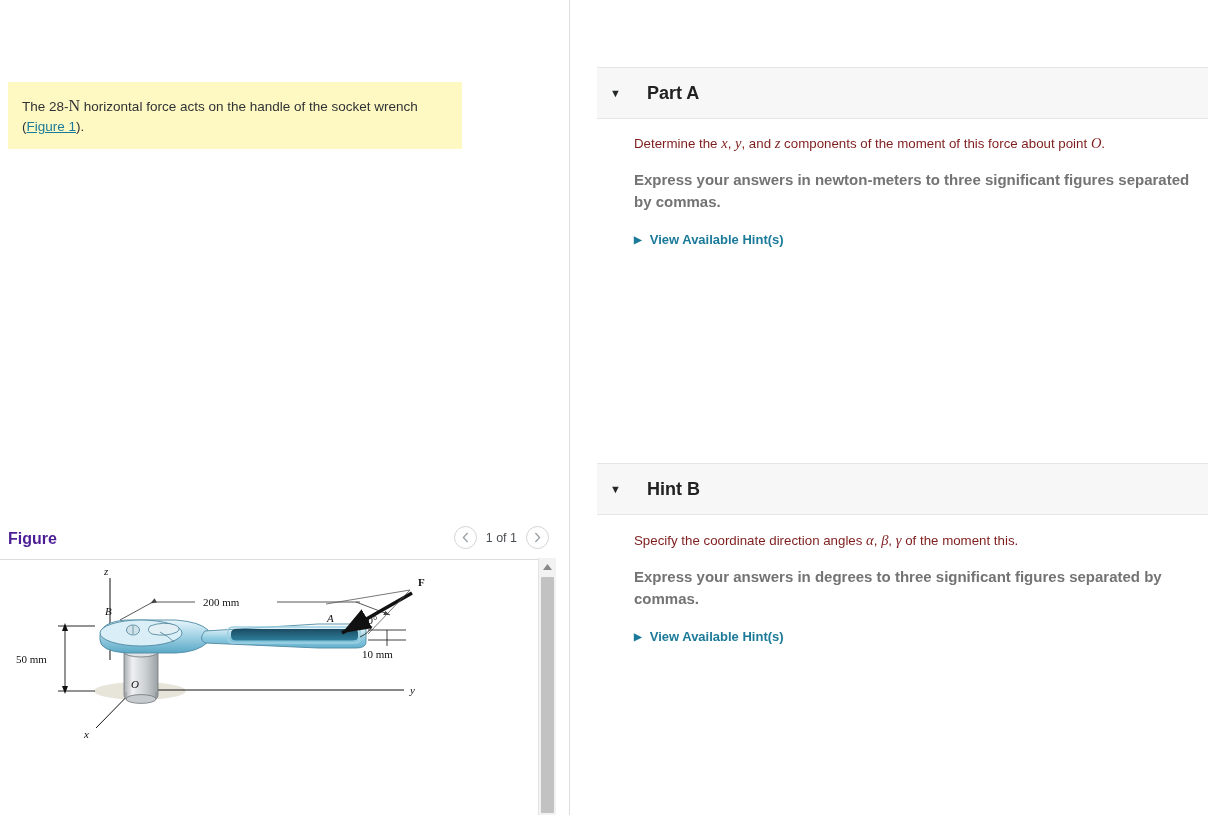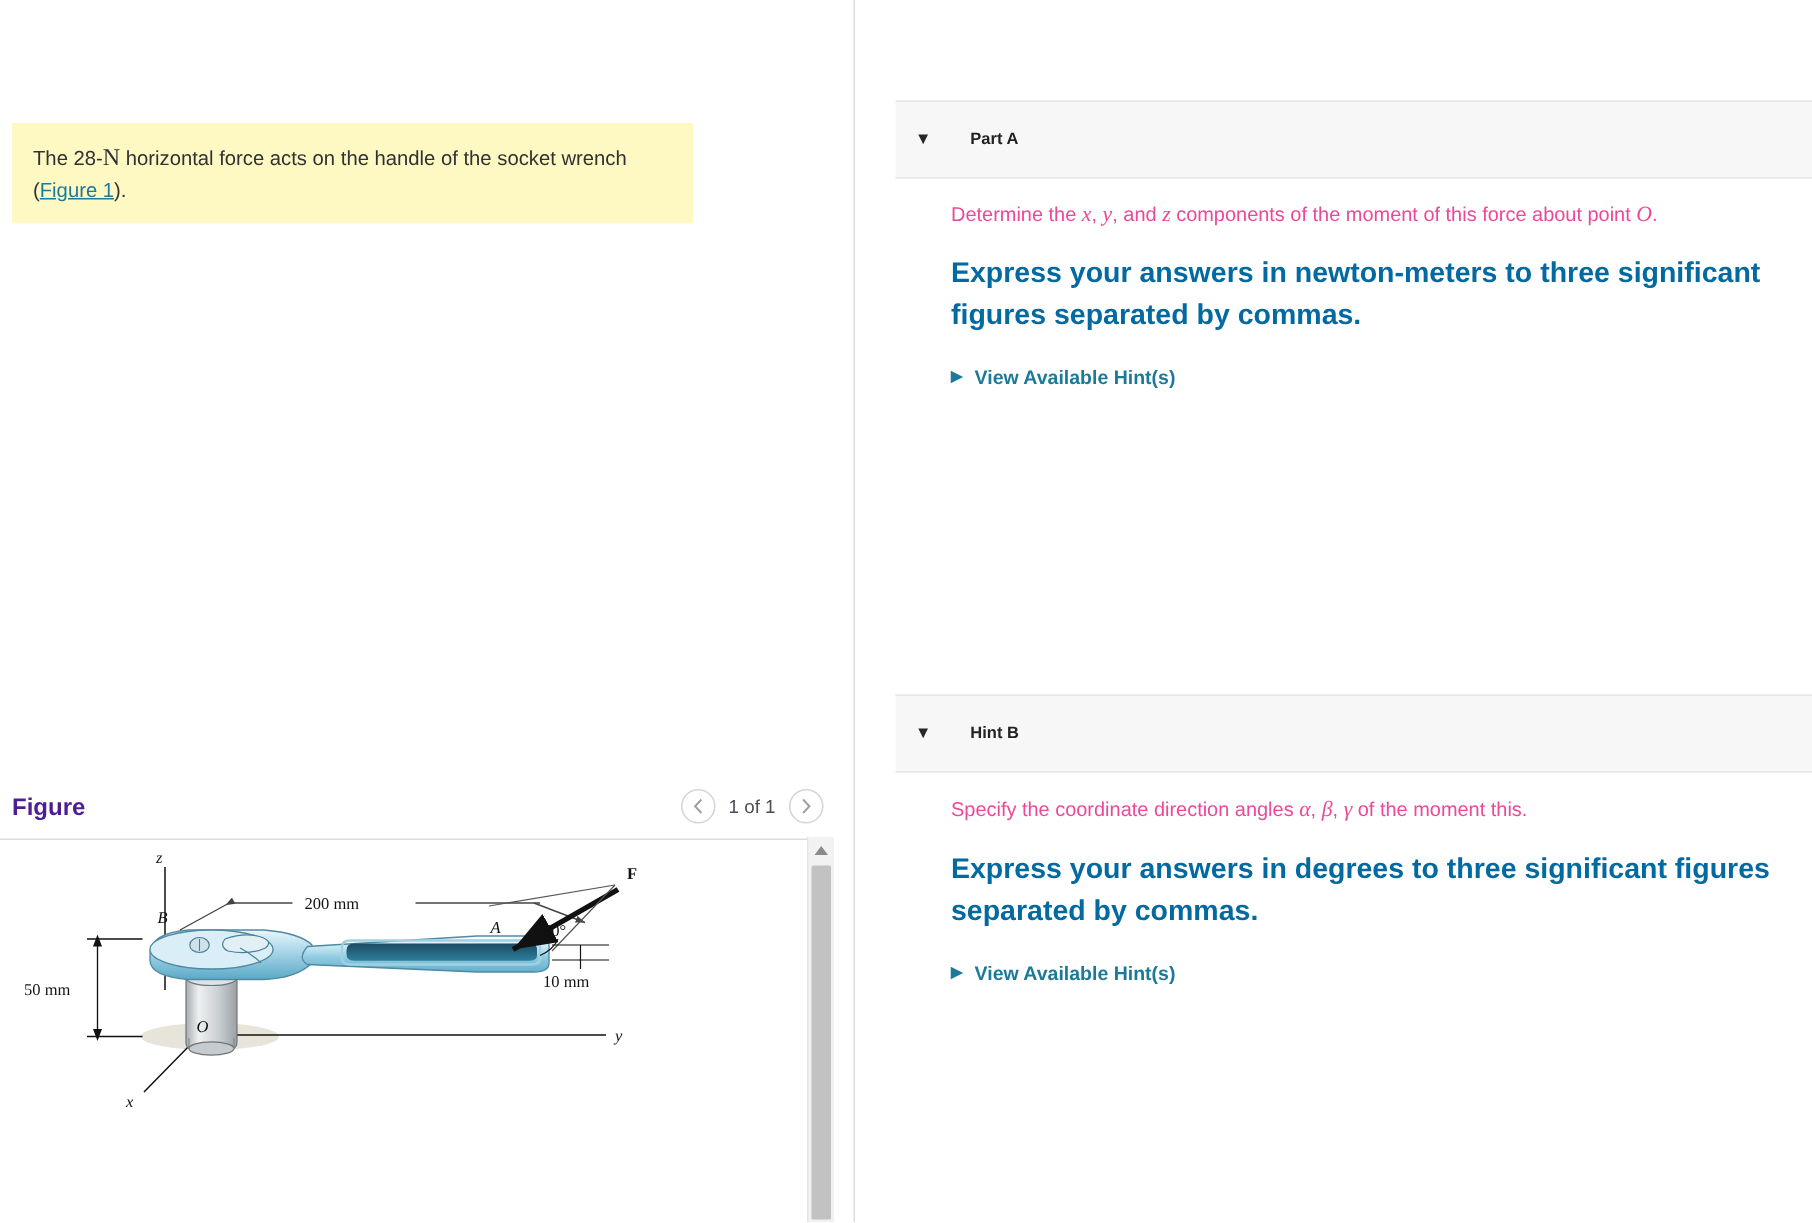--- a/index.html
+++ b/index.html
@@ -91,30 +91,30 @@
     position: absolute; left: 26px; width: 611px; height: 52px;
     background: #f7f7f7;
     border-top: 1px solid #e6e6e6;
     border-bottom: 1px solid #e6e6e6;
     display: flex; align-items: center;
   }
   .part-caret {
     margin-left: 13px; color: #25282a; font-size: 11px; line-height: 1;
   }
   .part-label {
-    margin-left: 26px; font-size: 11px; font-weight: bold; color: #222;
+    margin-left: 26px; font-size: 18px; font-weight: bold; color: #222;
   }
   .part-body { position: absolute; left: 63px; width: 574px; }
   .prompt {
-    font-size: 13.3px; color: #ec4899; line-height: 1.5;
+    font-size: 13.3px; color: #7f1d1d; line-height: 1.5;
   }
   .prompt .mvar { font-family: "Liberation Serif", serif; font-style: italic; font-size: 14.5px; }
   .prompt .gvar { font-family: "Liberation Serif", serif; font-style: italic; font-size: 14.5px; }
   .instruction {
-    font-size: 19px; color: #0369a1; font-weight: bold; line-height: 1.5;
+    font-size: 15px; color: #737373; font-weight: bold; line-height: 1.5;
   }
   .hint-row {
     display: flex; align-items: center; gap: 8px;
     font-size: 13px; font-weight: bold; color: #1b7a99;
   }
   .hint-caret { font-size: 10px; color: #1b7a99; }
 
   
   .fg-label { font-family: "Liberation Serif", serif; font-style: italic; font-size: 11px; fill: #111; }
   .fg-bold { font-family: "Liberation Serif", serif; font-weight: bold; font-size: 11px; fill: #111; font-style: normal;}

